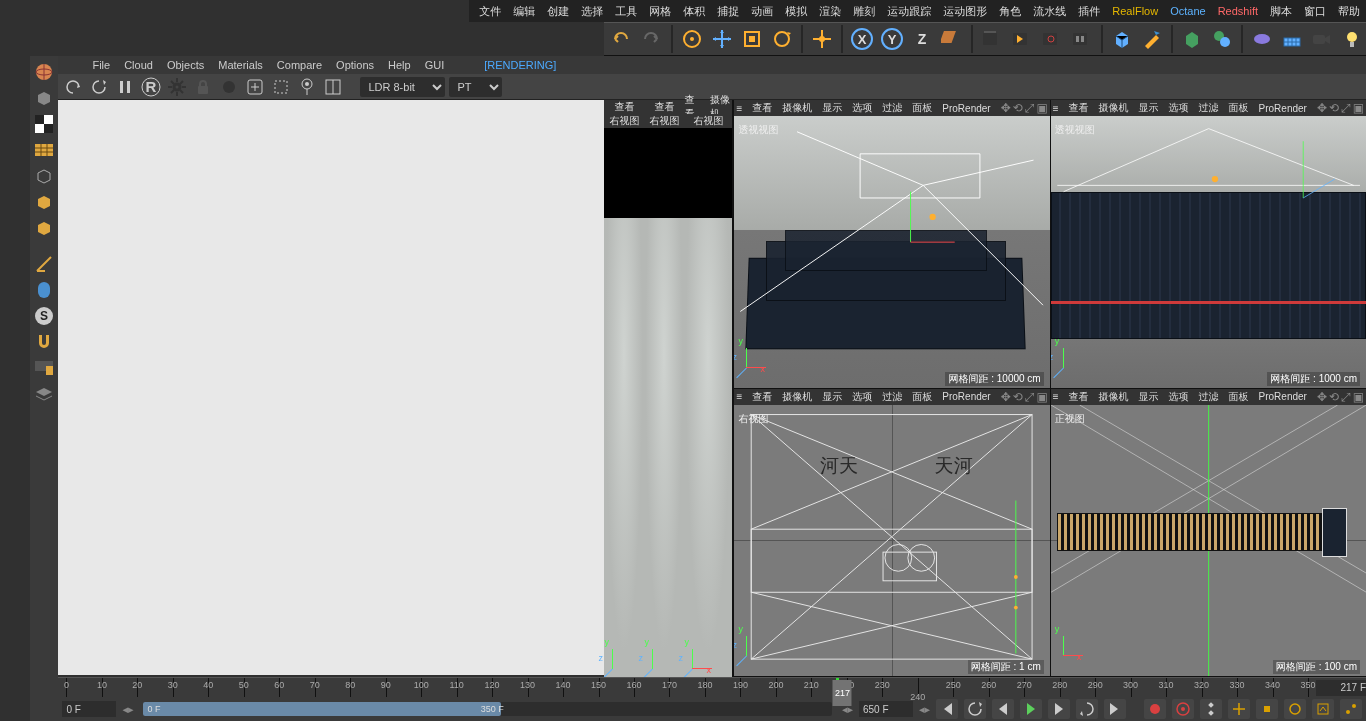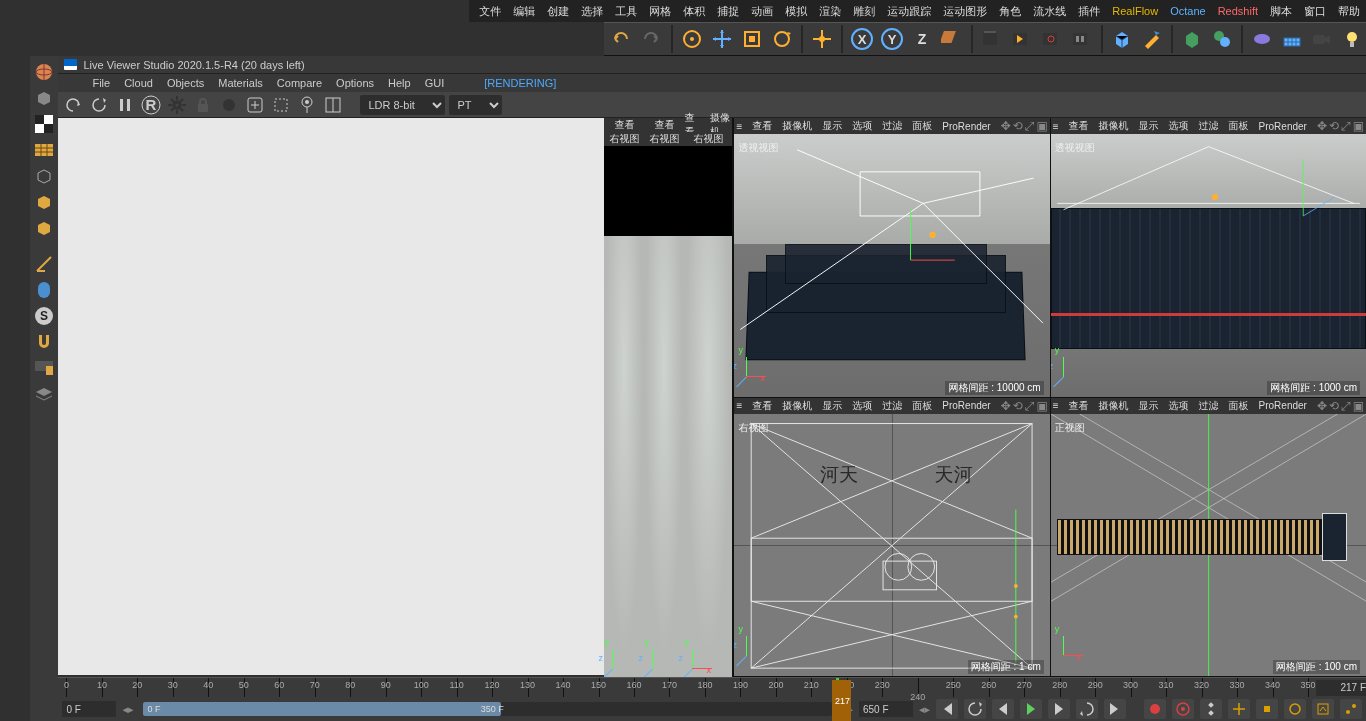--- a/index.html
+++ b/index.html
@@ -352,24 +352,20 @@
       <div class="tool">
           <svg width="18" height="14">
             <path d="M9 1l8 4-8 4-8-4z" fill="#888"></path>
             <path d="M1 9l8 4 8-4" stroke="#888" fill="none"></path>
           </svg>
         </div>
     </div>
 
     <div class="content">
 
-      <div class="panel-title">
-        <div class="ico"></div>
-        <span>Live Viewer Studio 2020.1.5-R4 (20 days left)</span>
-      </div>
 
       <div class="sub-menu">
         <span>File</span>
         <span>Cloud</span>
         <span>Objects</span>
         <span>Materials</span>
         <span>Compare</span>
         <span>Options</span>
         <span>Help</span>
         <span>GUI</span>
@@ -753,21 +749,21 @@
             <div class="ticklabel" style="left: 88.5714%;">310</div>
             <div class="tick" style="left: 91.4286%;"></div>
             <div class="ticklabel" style="left: 91.4286%;">320</div>
             <div class="tick" style="left: 94.2857%;"></div>
             <div class="ticklabel" style="left: 94.2857%;">330</div>
             <div class="tick" style="left: 97.1429%;"></div>
             <div class="ticklabel" style="left: 97.1429%;">340</div>
             <div class="tick" style="left: 100%;"></div>
             <div class="ticklabel" style="left: 100%;">350</div>
             <div class="marker" style="left: 62%;"></div>
-            <div class="ticklabel" style="left: 62.5%; color: rgb(255, 255, 255); background: #a16207; padding: 16px 2px;">217</div>
+            <div class="ticklabel" style="left: 62.5%; color: rgb(255, 255, 255); background: #737373; padding: 8px 2px;">217</div>
           </div>
         <div class="framebox">217 F</div>
       </div>
 
       <div class="transport">
         <div class="tbox">0 F</div>
         <span style="color:#888">◂▸</span>
         <div class="rangebar">
           <div class="fill"></div>
           <span class="lbl" style="left:4px; right:auto;">0 F</span>

